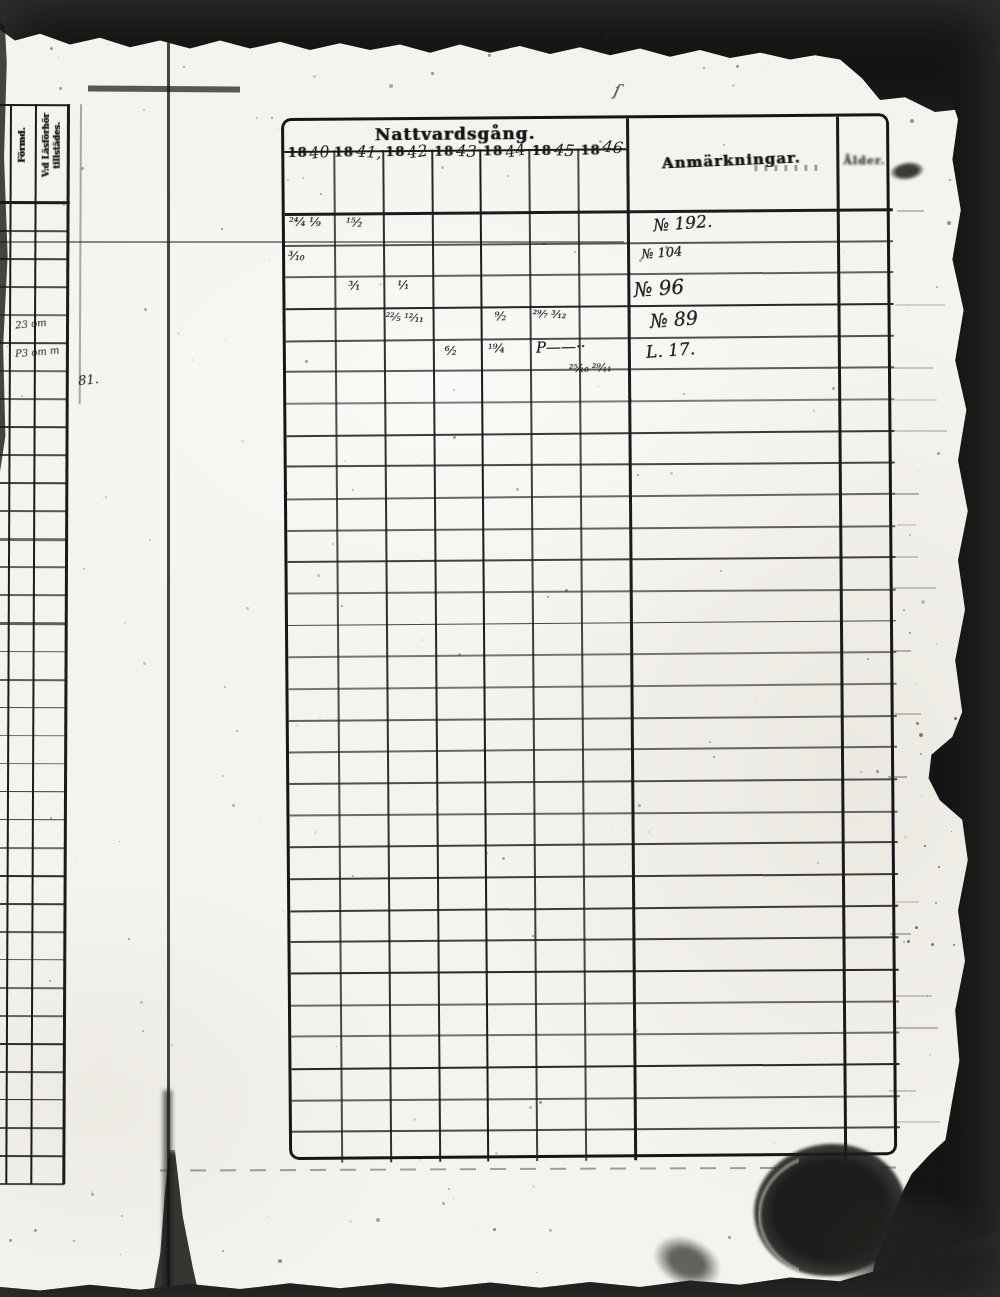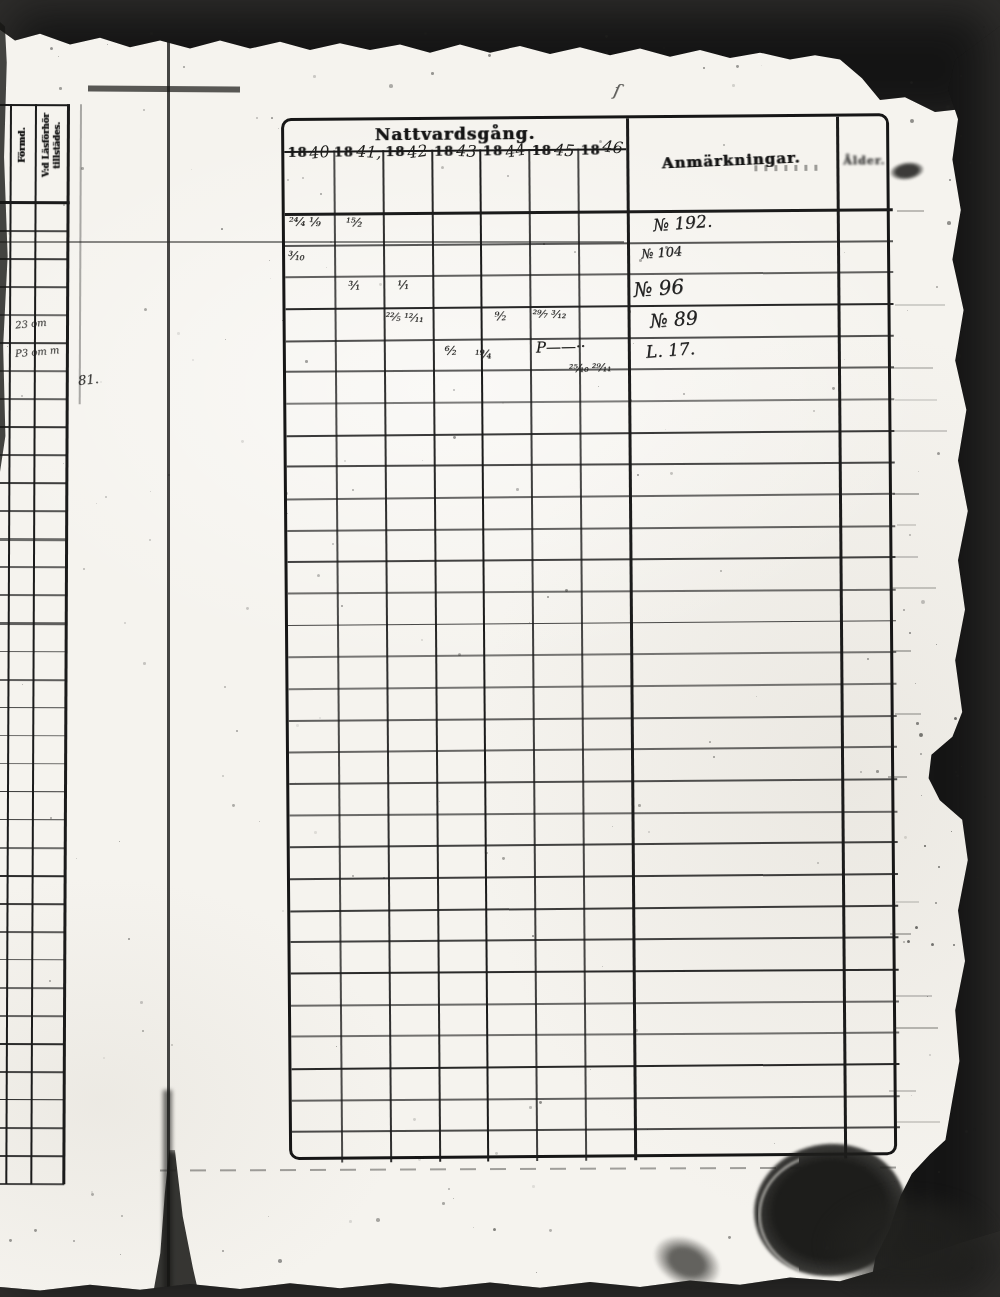--- a/index.html
+++ b/index.html
@@ -199,21 +199,21 @@
     <div id="entries">
         <div class="hw" style="left:4.0px;top:94.0px;font-size:12px;transform:rotate(1.1deg);">²⁴⁄₄ ¹⁄₉</div>
         <div class="hw" style="left:60.9px;top:95.0px;font-size:12px;transform:rotate(2.2deg);">¹⁵⁄₂</div>
         <div class="hw" style="left:3.0px;top:127.7px;font-size:12px;transform:rotate(2.3deg);">³⁄₁₀</div>
         <div class="hw" style="left:62.9px;top:158.3px;font-size:12px;transform:rotate(-1.6deg);">³⁄₁</div>
         <div class="hw" style="left:111.7px;top:158.3px;font-size:12px;transform:rotate(-1.9deg);">¹⁄₁</div>
         <div class="hw" style="left:99.7px;top:191.0px;font-size:11px;transform:rotate(2.8deg);">²²⁄₅ ¹²⁄₁₁</div>
         <div class="hw" style="left:209.4px;top:190.0px;font-size:12px;transform:rotate(-2.1deg);">⁹⁄₂</div>
         <div class="hw" style="left:247.3px;top:189.0px;font-size:11px;transform:rotate(1.5deg);">²⁹⁄₇ ³⁄₁₂</div>
         <div class="hw" style="left:158.6px;top:223.7px;font-size:12px;transform:rotate(0.1deg);">⁶⁄₂</div>
-        <div class="hw" style="left:189px;top:221.7px;font-size:12px;transform:rotate(-0.8deg);margin-top:6px;">¹⁹⁄₄</div>
+        <div class="hw" style="left:202px;top:221.7px;font-size:12px;transform:rotate(-0.8deg);">¹⁹⁄₄</div>
         <div class="hw" style="left:250.3px;top:218.7px;font-size:15px;transform:rotate(-1.0deg);">P——··</div>
         <div class="hw" style="left:283.1px;top:243.3px;font-size:11px;transform:rotate(-1.1deg);">²⁵⁄₁₀ ²⁹⁄₁₁</div>
       </div>
     <div id="remarks">
         <div class="remark" style="left:368px;top:95.0px;font-size:17px;">№ 192.</div>
         <div class="remark" style="left:356px;top:126.7px;font-size:13px;">№ 104</div>
         <div class="remark" style="left:348px;top:158.3px;font-size:20px;">№ 96</div>
         <div class="remark" style="left:364px;top:190.0px;font-size:19px;">№ 89</div>
         <div class="remark" style="left:360px;top:221.7px;font-size:17px;">L. 17.</div>
       </div>

